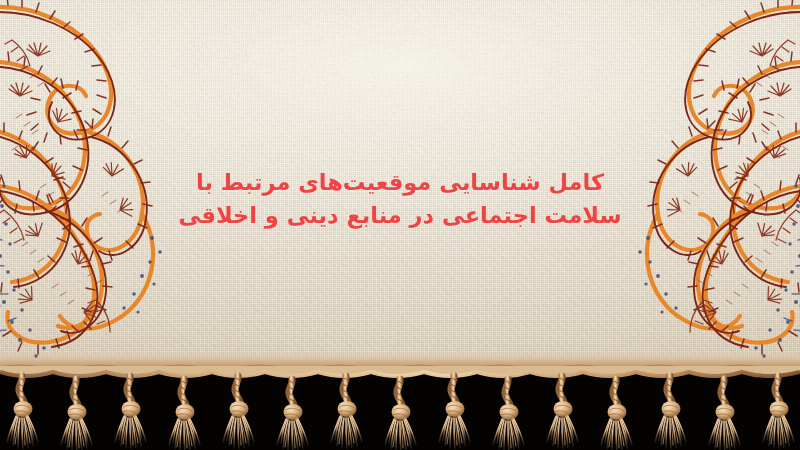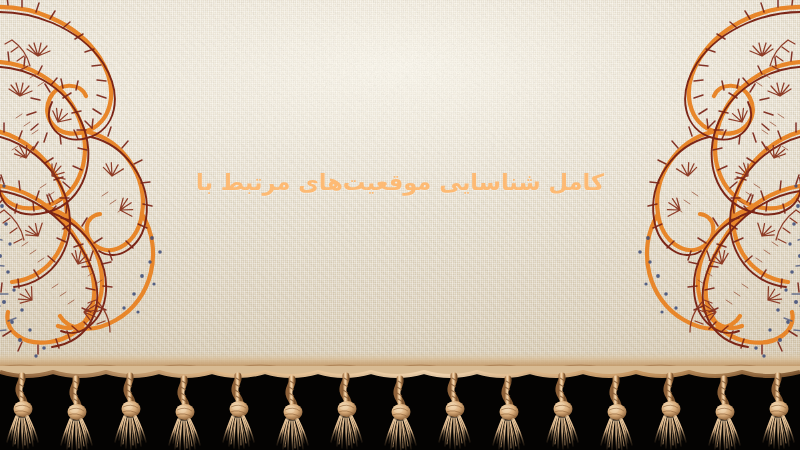--- a/index.html
+++ b/index.html
@@ -56,21 +56,21 @@
     position:absolute;left:0;top:366px;width:800px;height:84px;
     background:#040302;
   }
 
   
   .title{
     position:absolute;
     left:0;right:0;
     top:166px;
     text-align:center;
-    color:#fdba74;
+    color:#ef4444;
     font-size:22.5px;
     font-weight:700;
     line-height:33px;
     letter-spacing:0px;
     direction:rtl;
     text-shadow:0 1px 0 rgba(255,255,255,.30);
     padding:0 150px;
   }
   .title .ln{display:block;white-space:nowrap;}
 </style>
@@ -353,20 +353,21 @@
                  M20 150 l6 -4 M28 158 l6 -4 M48 188 l6 -4 M56 196 l6 -4 M64 204 l6 -4
                  M30 246 l6 -4 M38 254 l6 -4 M46 262 l6 -4 M60 288 l6 -4 M68 296 l6 -4
                  M76 304 l6 -4 M110 196 l6 -4 M118 204 l6 -4 M126 212 l6 -4
                  M96 276 l6 -4 M104 284 l6 -4"></path>
       </g>
     </g>
   </svg>
 
   <div class="title">
     <span class="ln">کامل شناسایی موقعیت‌های مرتبط با</span>
+    <span class="ln">سلامت اجتماعی در منابع دینی و اخلاقی</span>
   </div>
 
   <div class="tassel-band">
     <svg width="800" height="84" viewBox="0 0 800 84">
       <defs>
         <linearGradient id="cordg" x1="0" y1="0" x2="1" y2="0">
           <stop offset="0%" stop-color="#8d6038"></stop>
           <stop offset="28%" stop-color="#e0b888"></stop>
           <stop offset="55%" stop-color="#f0d3ae"></stop>
           <stop offset="80%" stop-color="#c79660"></stop>

